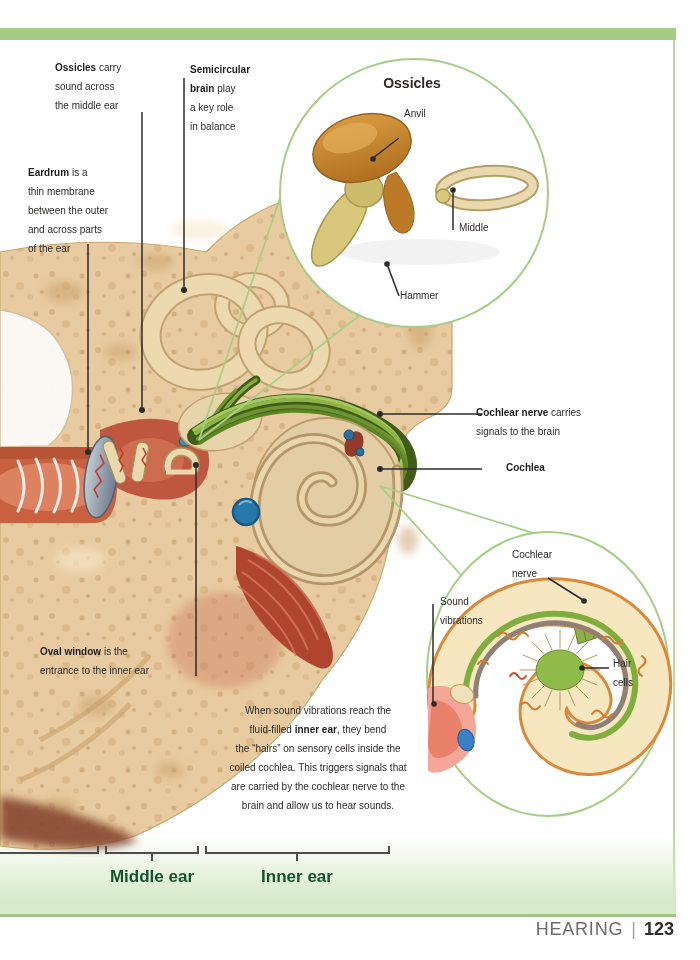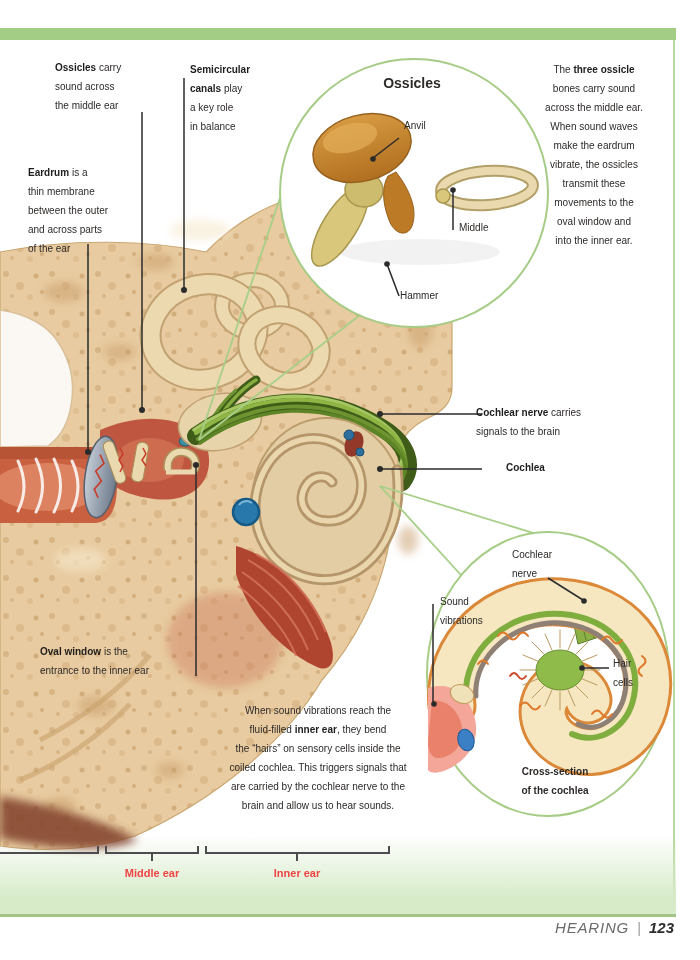--- a/index.html
+++ b/index.html
@@ -8,22 +8,22 @@
   .band-top{position:absolute;left:0;top:28px;width:676px;height:12px;background:#a3cc84;}
   .border-right{position:absolute;left:673px;top:40px;width:2px;height:877px;background:#b7d8a0;}
   .band-bottom{position:absolute;left:0;top:835px;width:676px;height:79px;
         background:linear-gradient(rgba(215,235,201,0), #d7ebc9 80%);border-bottom:3px solid #a3c489;}
   svg.art{position:absolute;left:0;top:0;}
   .lbl{position:absolute;font-size:10px;line-height:19px;white-space:pre-line;color:#2d2a28;}
   .lbl b{color:#1f1d1c;}
   .ctr{text-align:center;}
   .bold{font-weight:bold;}
   .inset-title{font-size:14px;font-weight:bold;}
-  .bracket-lbl{position:absolute;font-size:11px;font-weight:bold;text-align:center;color:#ef4444;}
-  .footer{position:absolute;font-size:15px;color:#6b6b6e;font-style:italic;}
+  .bracket-lbl{position:absolute;font-size:17px;font-weight:bold;text-align:center;color:#14532d;}
+  .footer{position:absolute;font-size:18px;color:#6b6b6e;}
   .footer .sec{letter-spacing:.8px;}
   .footer .sep{margin:0 8px;color:#a0a0a3;}
   .footer b{color:#2d2d2f;}
 </style>
 </head>
 <body>
 
 <div class="page">
 
   <div class="band-top"></div>
@@ -288,43 +288,33 @@
       <path d="M 206,846 V 853 H 389 V 846"></path>
       <path d="M 297,853 V 861"></path>
     </g>
   </svg>
 
   <div class="lbl" style="left:55px;top:58px;width:120px"><b>Ossicles</b><span> carry
 sound across
 the middle ear</span></div>
 
   <div class="lbl" style="left:190px;top:60px;width:100px"><b>Semicircular
-canals</b><span> play
+brain</b><span> play
 a key role
 in balance</span></div>
 
   <div class="lbl" style="left:28px;top:163px;width:150px"><b>Eardrum</b><span> is a
 thin membrane
 between the outer
 and across parts
 of the ear</span></div>
 
-  <div class="lbl ctr" style="left:494px;top:60px;width:200px"><span>The </span><b>three ossicle</b><span>
-bones carry sound
-across the middle ear.
-When sound waves
-make the eardrum
-vibrate, the ossicles
-transmit these
-movements to the
-oval window and
-into the inner ear.</span></div>
 
   <div class="lbl ctr inset-title" style="left:352px;top:74px;width:120px">Ossicles</div>
-  <div class="lbl" style="left:404px;top:116px">Anvil</div>
+  <div class="lbl" style="left:404px;top:104px">Anvil</div>
   <div class="lbl" style="left:459px;top:218px">Middle</div>
   <div class="lbl" style="left:400px;top:286px">Hammer</div>
 
   <div class="lbl" style="left:476px;top:403px;width:160px"><b>Cochlear nerve</b><span> carries
 signals to the brain</span></div>
 
   <div class="lbl" style="left:506px;top:458px"><b>Cochlea</b></div>
 
   <div class="lbl" style="left:40px;top:642px;width:170px"><b>Oval window</b><span> is the
 entrance to the inner ear</span></div>
@@ -335,21 +325,19 @@
 coiled cochlea. This triggers signals that
 are carried by the cochlear nerve to the
 brain and allow us to hear sounds.</span></div>
 
   <div class="lbl" style="left:512px;top:545px">Cochlear
 nerve</div>
   <div class="lbl" style="left:440px;top:592px">Sound
 vibrations</div>
   <div class="lbl" style="left:613px;top:654px">Hair
 cells</div>
-  <div class="lbl ctr bold" style="left:475px;top:762px;width:160px">Cross-section
-of the cochlea</div>
 
   <div class="bracket-lbl" style="left:102px;top:867px;width:100px">Middle ear</div>
   <div class="bracket-lbl" style="left:247px;top:867px;width:100px">Inner ear</div>
 
   <div class="footer" style="right:26px;top:919px"><span class="sec">HEARING</span><span class="sep">|</span><b>123</b></div>
 
 </div>
 
 </body></html>

